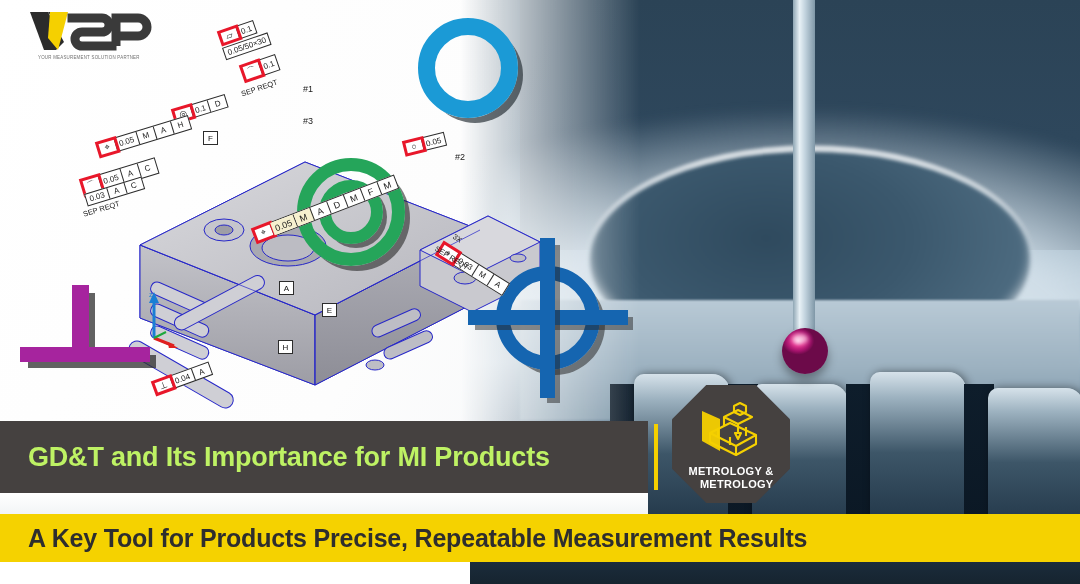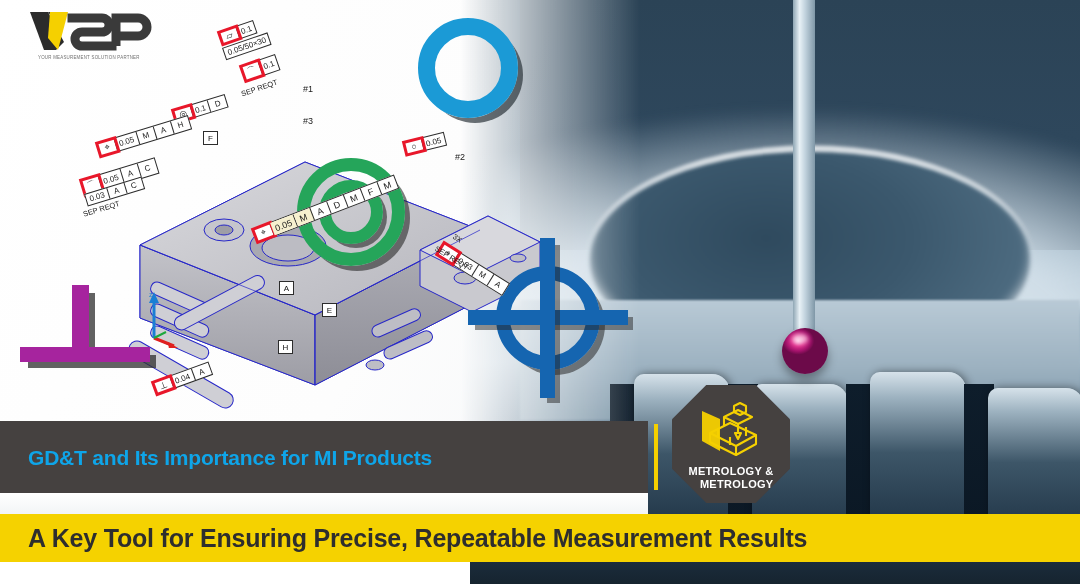--- a/index.html
+++ b/index.html
@@ -147,21 +147,21 @@
   .title-band{
     position:absolute;left:0;top:421px;width:648px;height:72px;
     background:#454140;display:flex;flex-direction:column;justify-content:center;
     padding-left:28px;box-sizing:border-box;
   }
   .title-kicker{
     font-style:italic;font-weight:bold;color:#ffffff;font-size:21px;line-height:1;
     margin-bottom:3px;letter-spacing:.2px;
   }
   .title-main{
-    font-weight:bold;color:#0ea5e9;font-size:21px;line-height:1;letter-spacing:-.2px;
+    font-weight:bold;color:#bef264;font-size:27px;line-height:1;letter-spacing:-.2px;
     white-space:nowrap;
   }
   .title-divider{position:absolute;left:654px;top:424px;width:4px;height:66px;background:#f5d000;}
 
   
   .badge{
     position:absolute;left:672px;top:385px;width:118px;height:118px;
     background:#454140;color:#fff;
     clip-path:polygon(29% 0,71% 0,100% 29%,100% 71%,71% 100%,29% 100%,0 71%,0 29%);
     display:flex;flex-direction:column;align-items:center;justify-content:flex-start;
@@ -400,19 +400,19 @@
         <path d="M24 31 L24 40 M36 48 L36 40"></path>
       </g>
     </svg>
     <div class="badge-text">
       <div>METROLOGY &amp;</div>
       <div>METROLOGY</div>
     </div>
   </div>
 
   <div class="yellow-bar">
-    <div class="txt">A Key Tool for Ensuring Precise, Repeatable Measurement Results</div>
+    <div class="txt">A Key Tool for Products Precise, Repeatable Measurement Results</div>
   </div>
 
   <div class="bottom-strip"></div>
   <div class="bottom-strip-l"></div>
 
 </div>
 
 </body></html>

